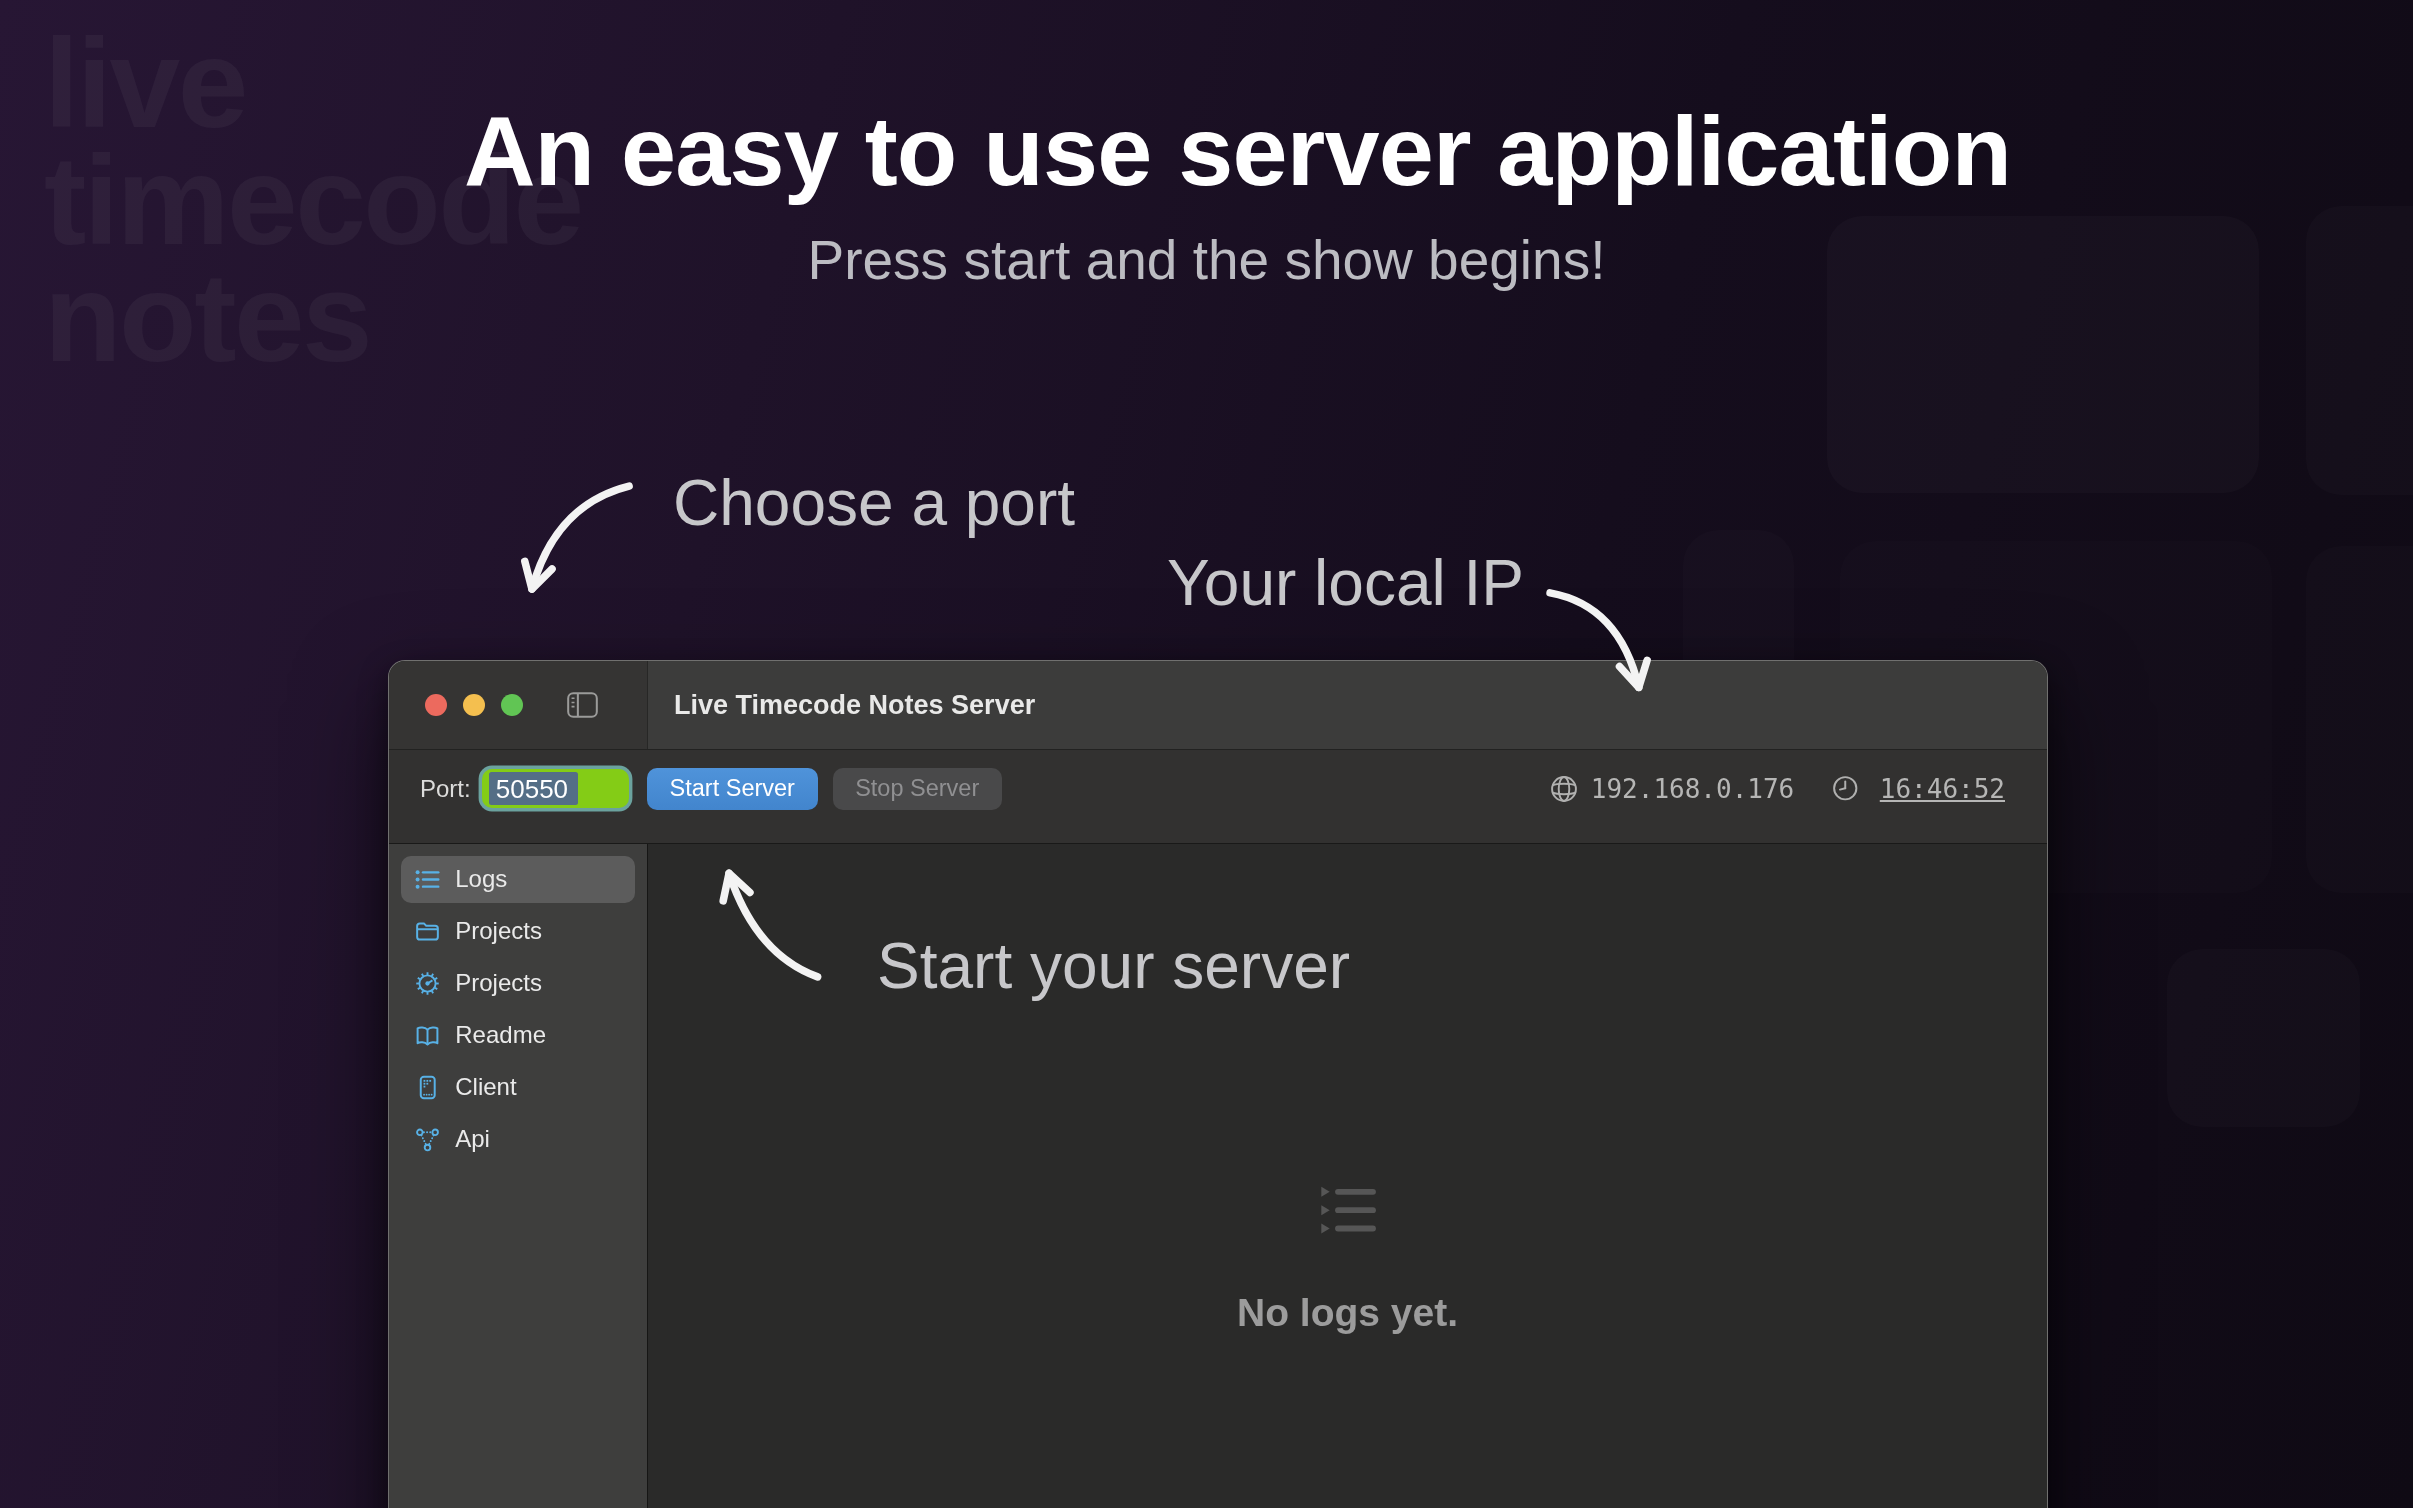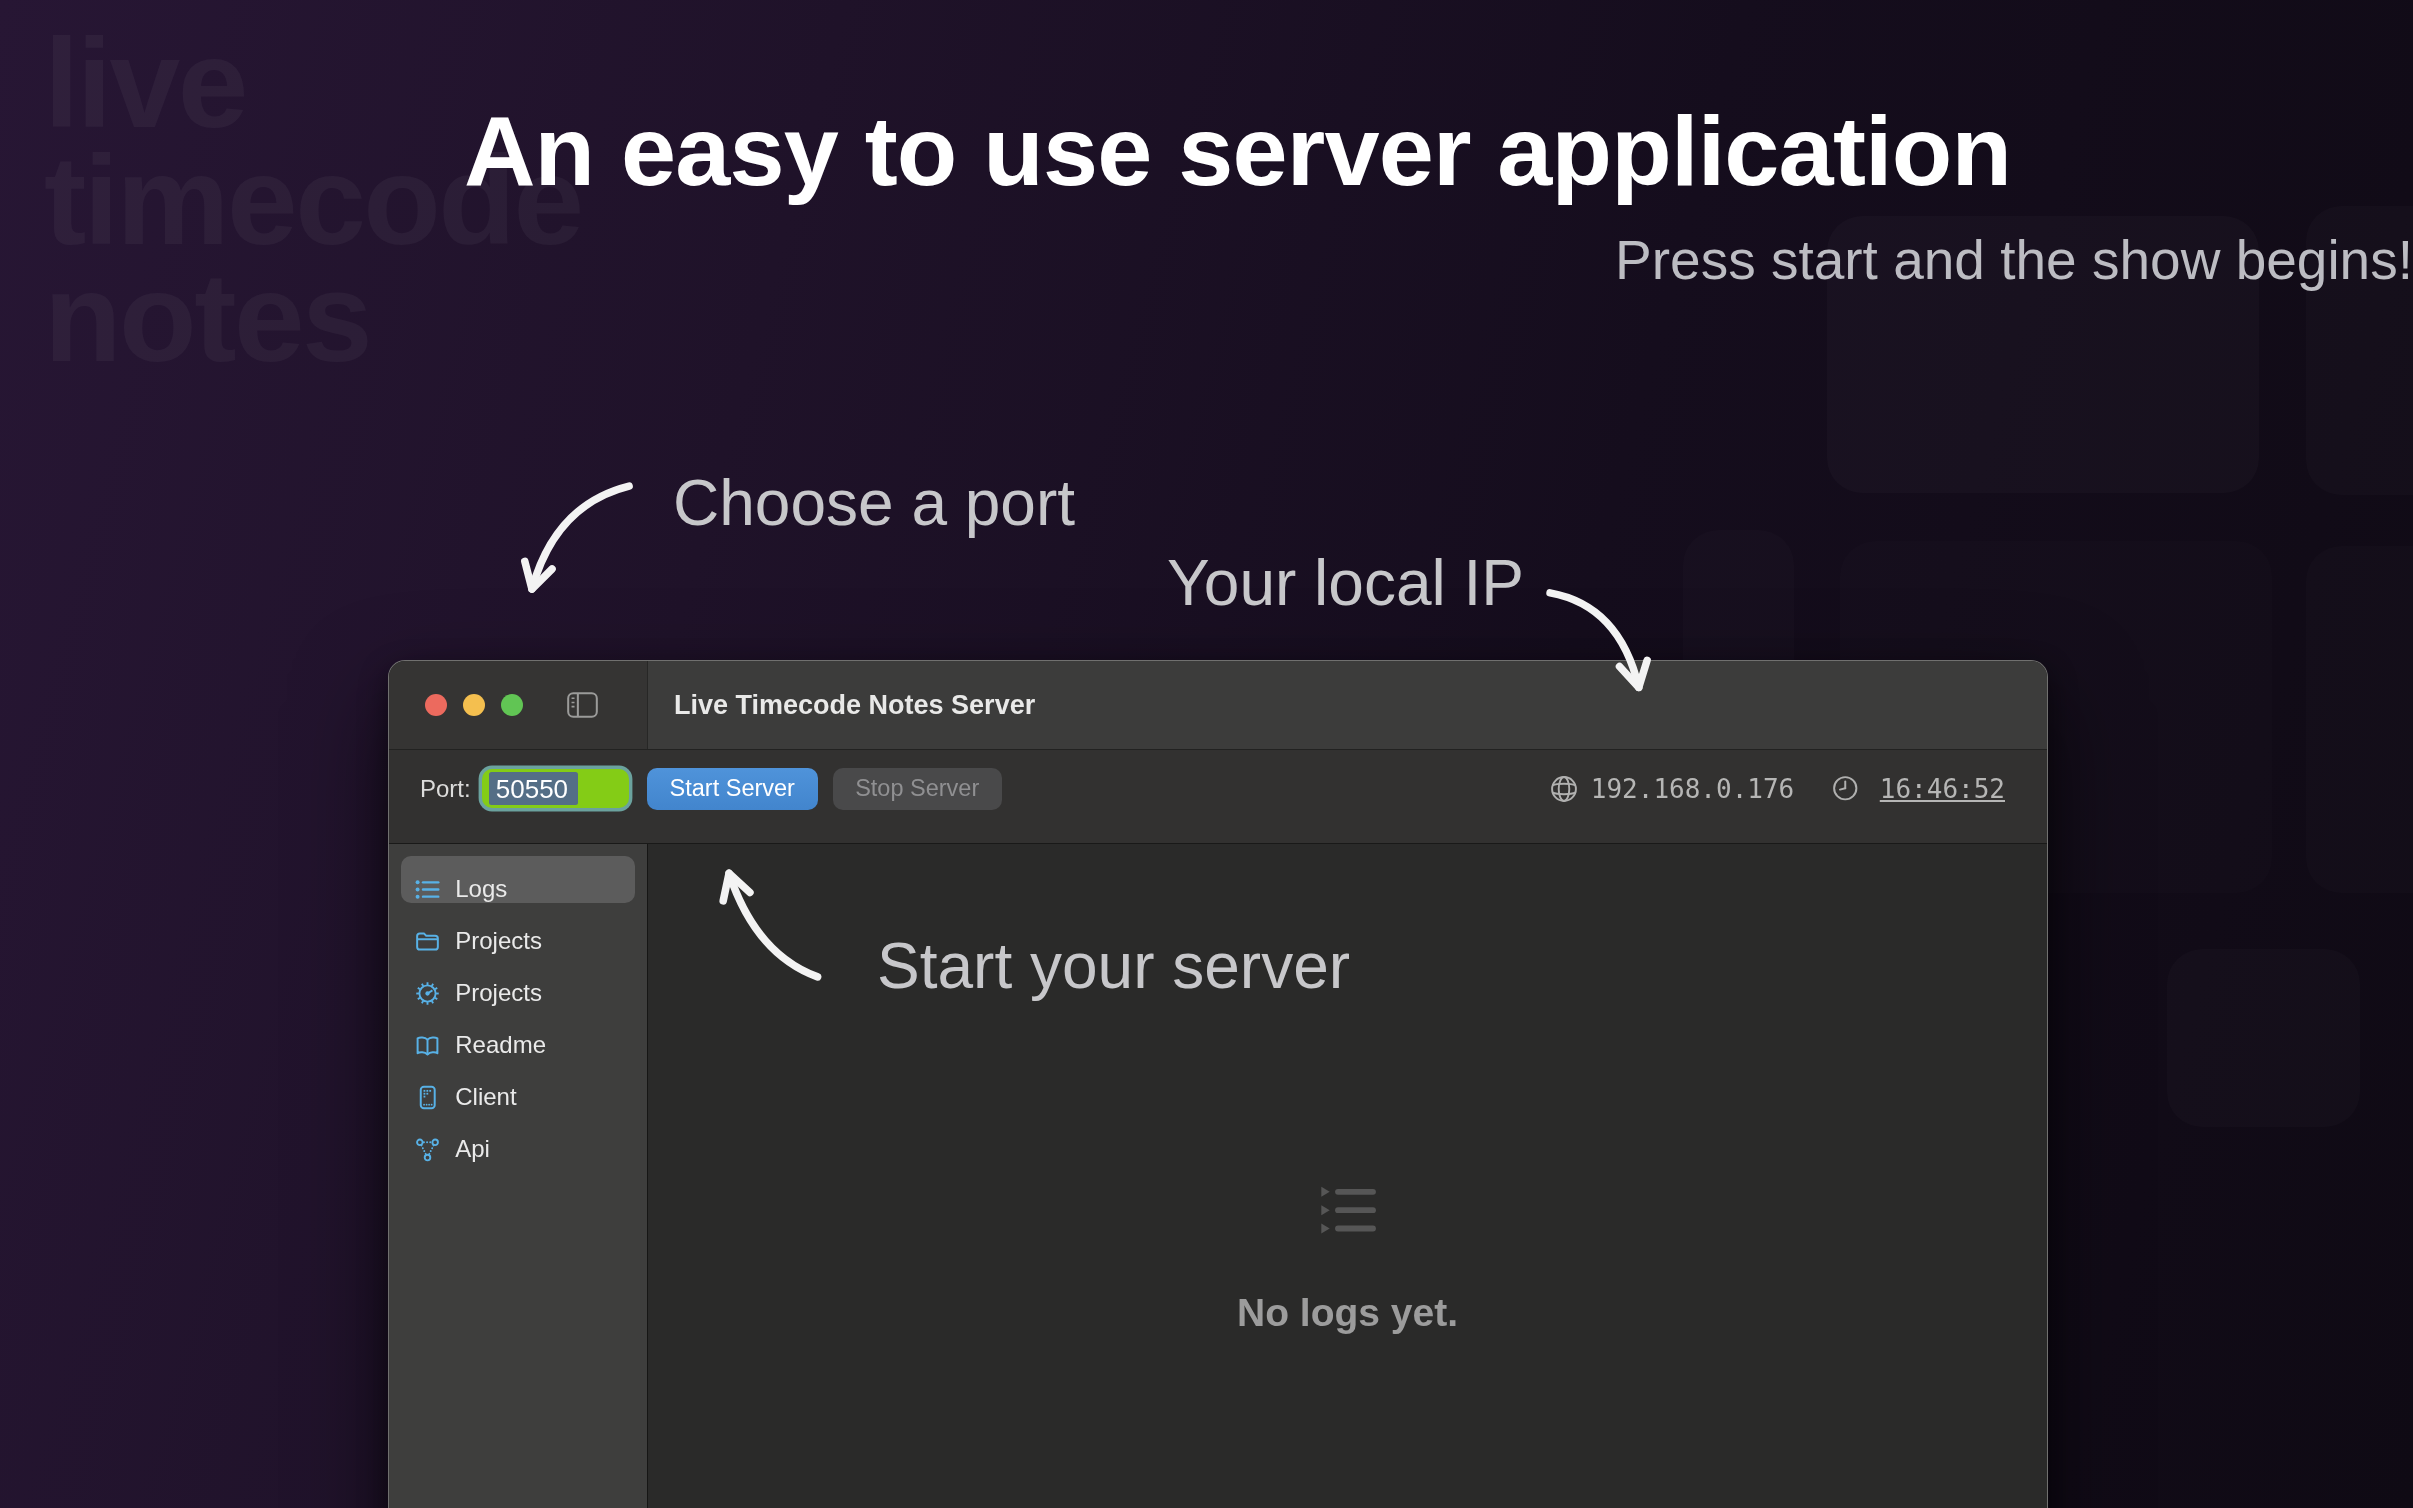--- a/index.html
+++ b/index.html
@@ -25,21 +25,21 @@
     color:rgba(255,255,255,0.045); user-select:none;
   }
   .watermark div { display:block; }
 
   
   .hero-title {
     position:absolute; left:0; top:94px; width:100%; text-align:center; z-index:2;
     font-size:99px; font-weight:700; letter-spacing:-0.8px; color:#ffffff;margin-left:31px;
   }
   .hero-sub {
-    position:absolute; left:0; top:228px; width:100%; text-align:right; z-index:2;
+    position:absolute; left:0; top:228px; width:100%; text-align:center; z-index:2;
     font-size:55px; font-weight:400; color:#bcbcc2;
   }
 
   
   .note { position:absolute; z-index:5; font-size:64px; color:#c7c7ca; white-space:nowrap; }
   .note-port   { left:673px;  top:466px; }
   .note-ip     { left:1167px; top:546px; }
   .note-start  { left:877px; top:929px; }
   .hand-arrow { position:absolute; z-index:5; color:#f3f3f3; }
   .a1 { left:515px;  top:476px;  }
@@ -94,21 +94,21 @@
   .mono { font-family:"DejaVu Sans Mono", monospace; font-size:26px; color:#b6b6b5; }
   .stat-icon { display:flex; align-items:center; color:#b0b0af; }
   .gap14 { margin-left:11.7px; } .gap44 { margin-left:37px; } .gap12 { margin-left:20px;text-decoration:underline; }
 
   .win-body { display:flex; height:calc(100% - 163px); }
   .sidebar {
     width:259px; flex:0 0 auto; background:#3e3e3d; border-right:1.7px solid #161615;
     padding:11.7px 11.7px 0 11.7px;
   }
   .side-row {
-    height:47px; margin-bottom:5px; border-radius:10px; display:flex; align-items:flex-end;
+    height:47px; margin-bottom:5px; border-radius:10px; display:flex; align-items:center;
     padding-left:13.4px; gap:14.2px; cursor:pointer;
   }
   .side-row.selected { background:#5c5c5c; }
   .side-icon { width:27px; height:27px; color:#58b1e6; flex:0 0 auto; display:flex; }
   .side-label { font-size:24px; color:#eaeaea; }
 
   .content { flex:1; background:#2a2a29; position:relative; }
   .empty-state { position:absolute; left:0; top:342px; width:100%; display:flex; flex-direction:column; align-items:center; }
   .empty-icon { color:#565656; }
   .empty-msg { margin-top:52px; font-size:39px; font-weight:700; color:#9c9c9c; }

